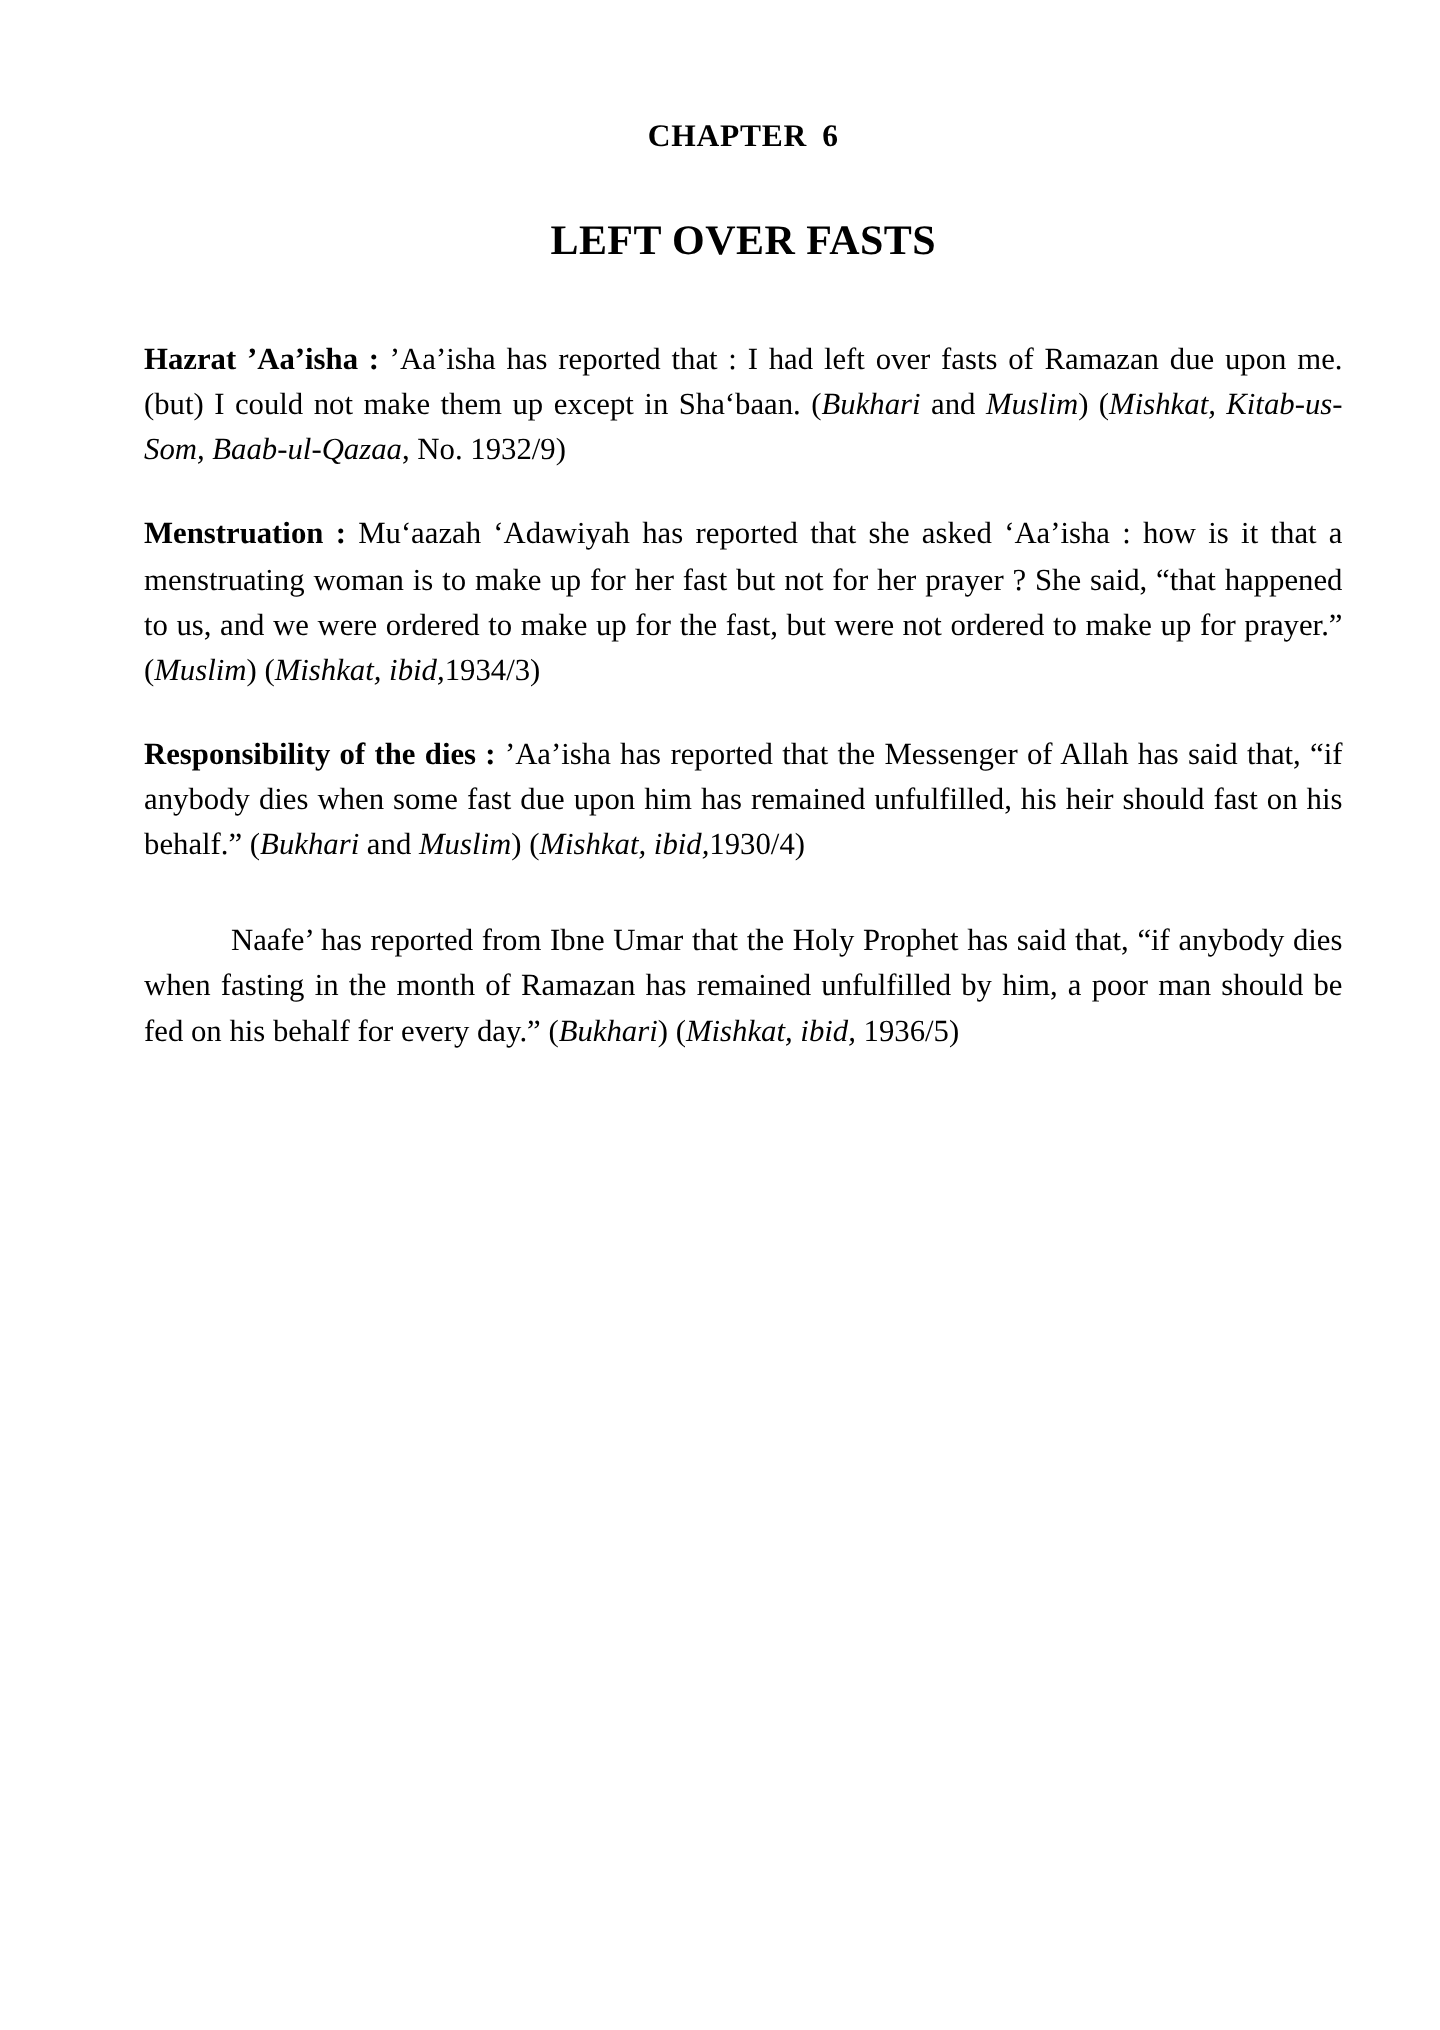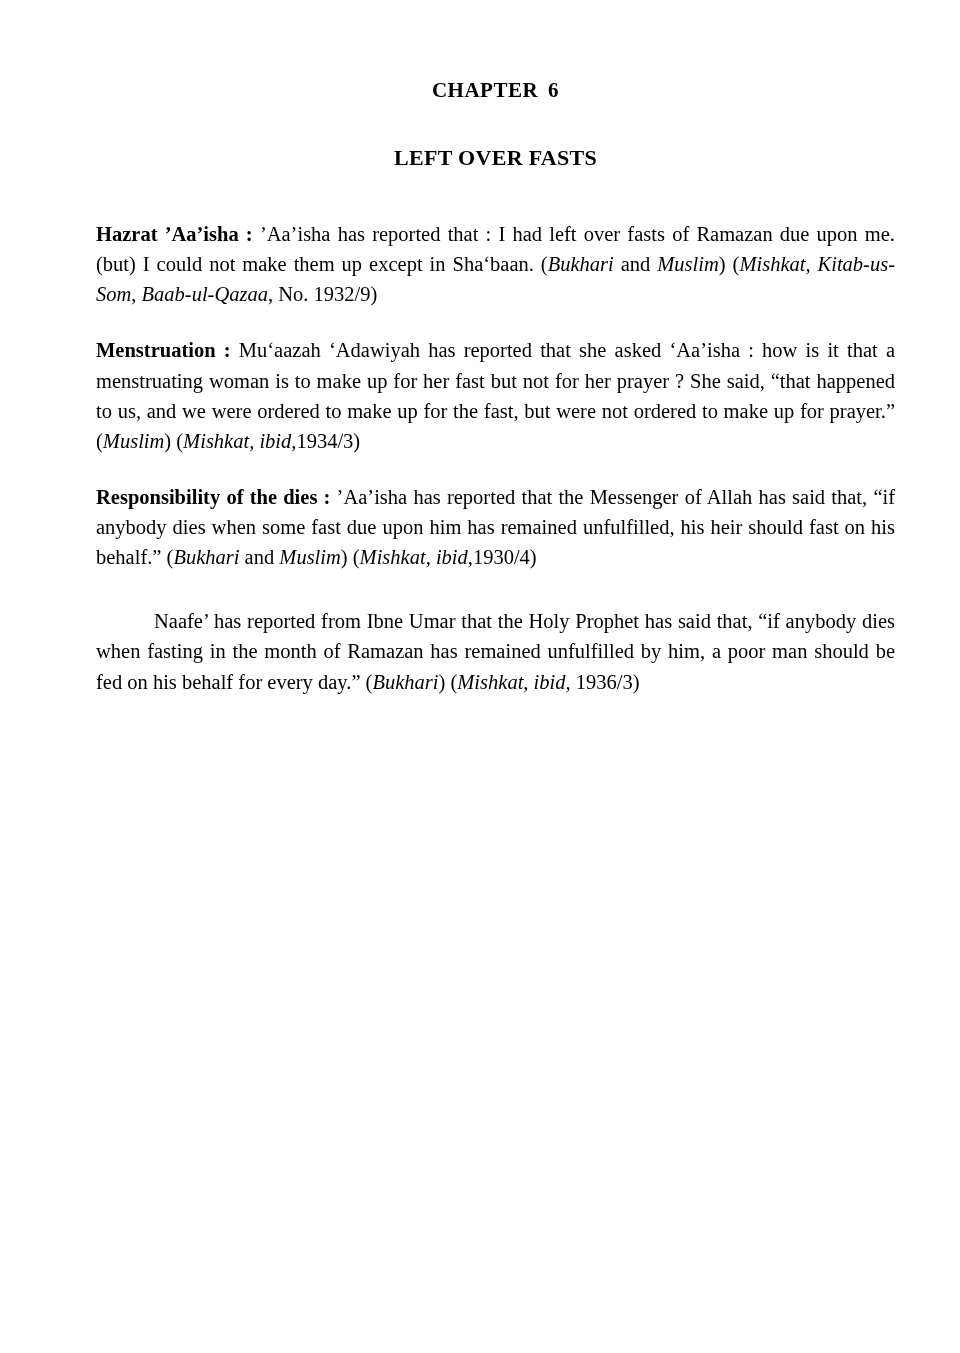--- a/index.html
+++ b/index.html
@@ -27,21 +27,21 @@
     font-size: 21px;
     letter-spacing: 0.5px;
     margin: 0 0 42px 0;
   }
   .chapter-heading .num {
     margin-left: 10px;
   }
   .section-title {
     text-align: center;
     font-weight: bold;
-    font-size: 22px;
+    font-size: 28px;
     letter-spacing: 0.3px;
     margin: 0 0 48px 0;
   }
   p.para {
     font-size: 20.5px;
     line-height: 1.47;
     text-align: justify;
     text-justify: inter-word;
     margin: 0 0 26px 0;
   }
@@ -73,16 +73,16 @@
 
   <p class="para">
     <span class="lead">Menstruation :</span><span> Mu‘aazah ‘Adawiyah has reported that she asked ‘Aa’isha : how is it that a menstruating woman is to make up for her fast but not for her prayer ? She said, “that happened to us, and we were ordered to make up for the fast, but were not ordered to make up for prayer.” (</span><span class="it">Muslim</span><span>) (</span><span class="it">Mishkat, ibid,</span><span>1934/3)</span>
   </p>
 
   <p class="para">
     <span class="lead">Responsibility of the dies :</span><span> ’Aa’isha has reported that the Messenger of Allah has said that, “if anybody dies when some fast due upon him has remained unfulfilled, his heir should fast on his behalf.” (</span><span class="it">Bukhari</span><span> and </span><span class="it">Muslim</span><span>) (</span><span class="it">Mishkat, ibid,</span><span>1930/4)</span>
   </p>
 
   <p class="para indented">
-    <span>Naafe’ has reported from Ibne Umar that the Holy Prophet has said that, “if anybody dies when fasting in the month of Ramazan has remained unfulfilled by him, a poor man should be fed on his behalf for every day.” (</span><span class="it">Bukhari</span><span>) (</span><span class="it">Mishkat, ibid,</span><span> 1936/3)</span>
+    <span>Naafe’ has reported from Ibne Umar that the Holy Prophet has said that, “if anybody dies when fasting in the month of Ramazan has remained unfulfilled by him, a poor man should be fed on his behalf for every day.” (</span><span class="it">Bukhari</span><span>) (</span><span class="it">Mishkat, ibid,</span><span> 1936/5)</span>
   </p>
 
 </div>
 
 </body></html>

